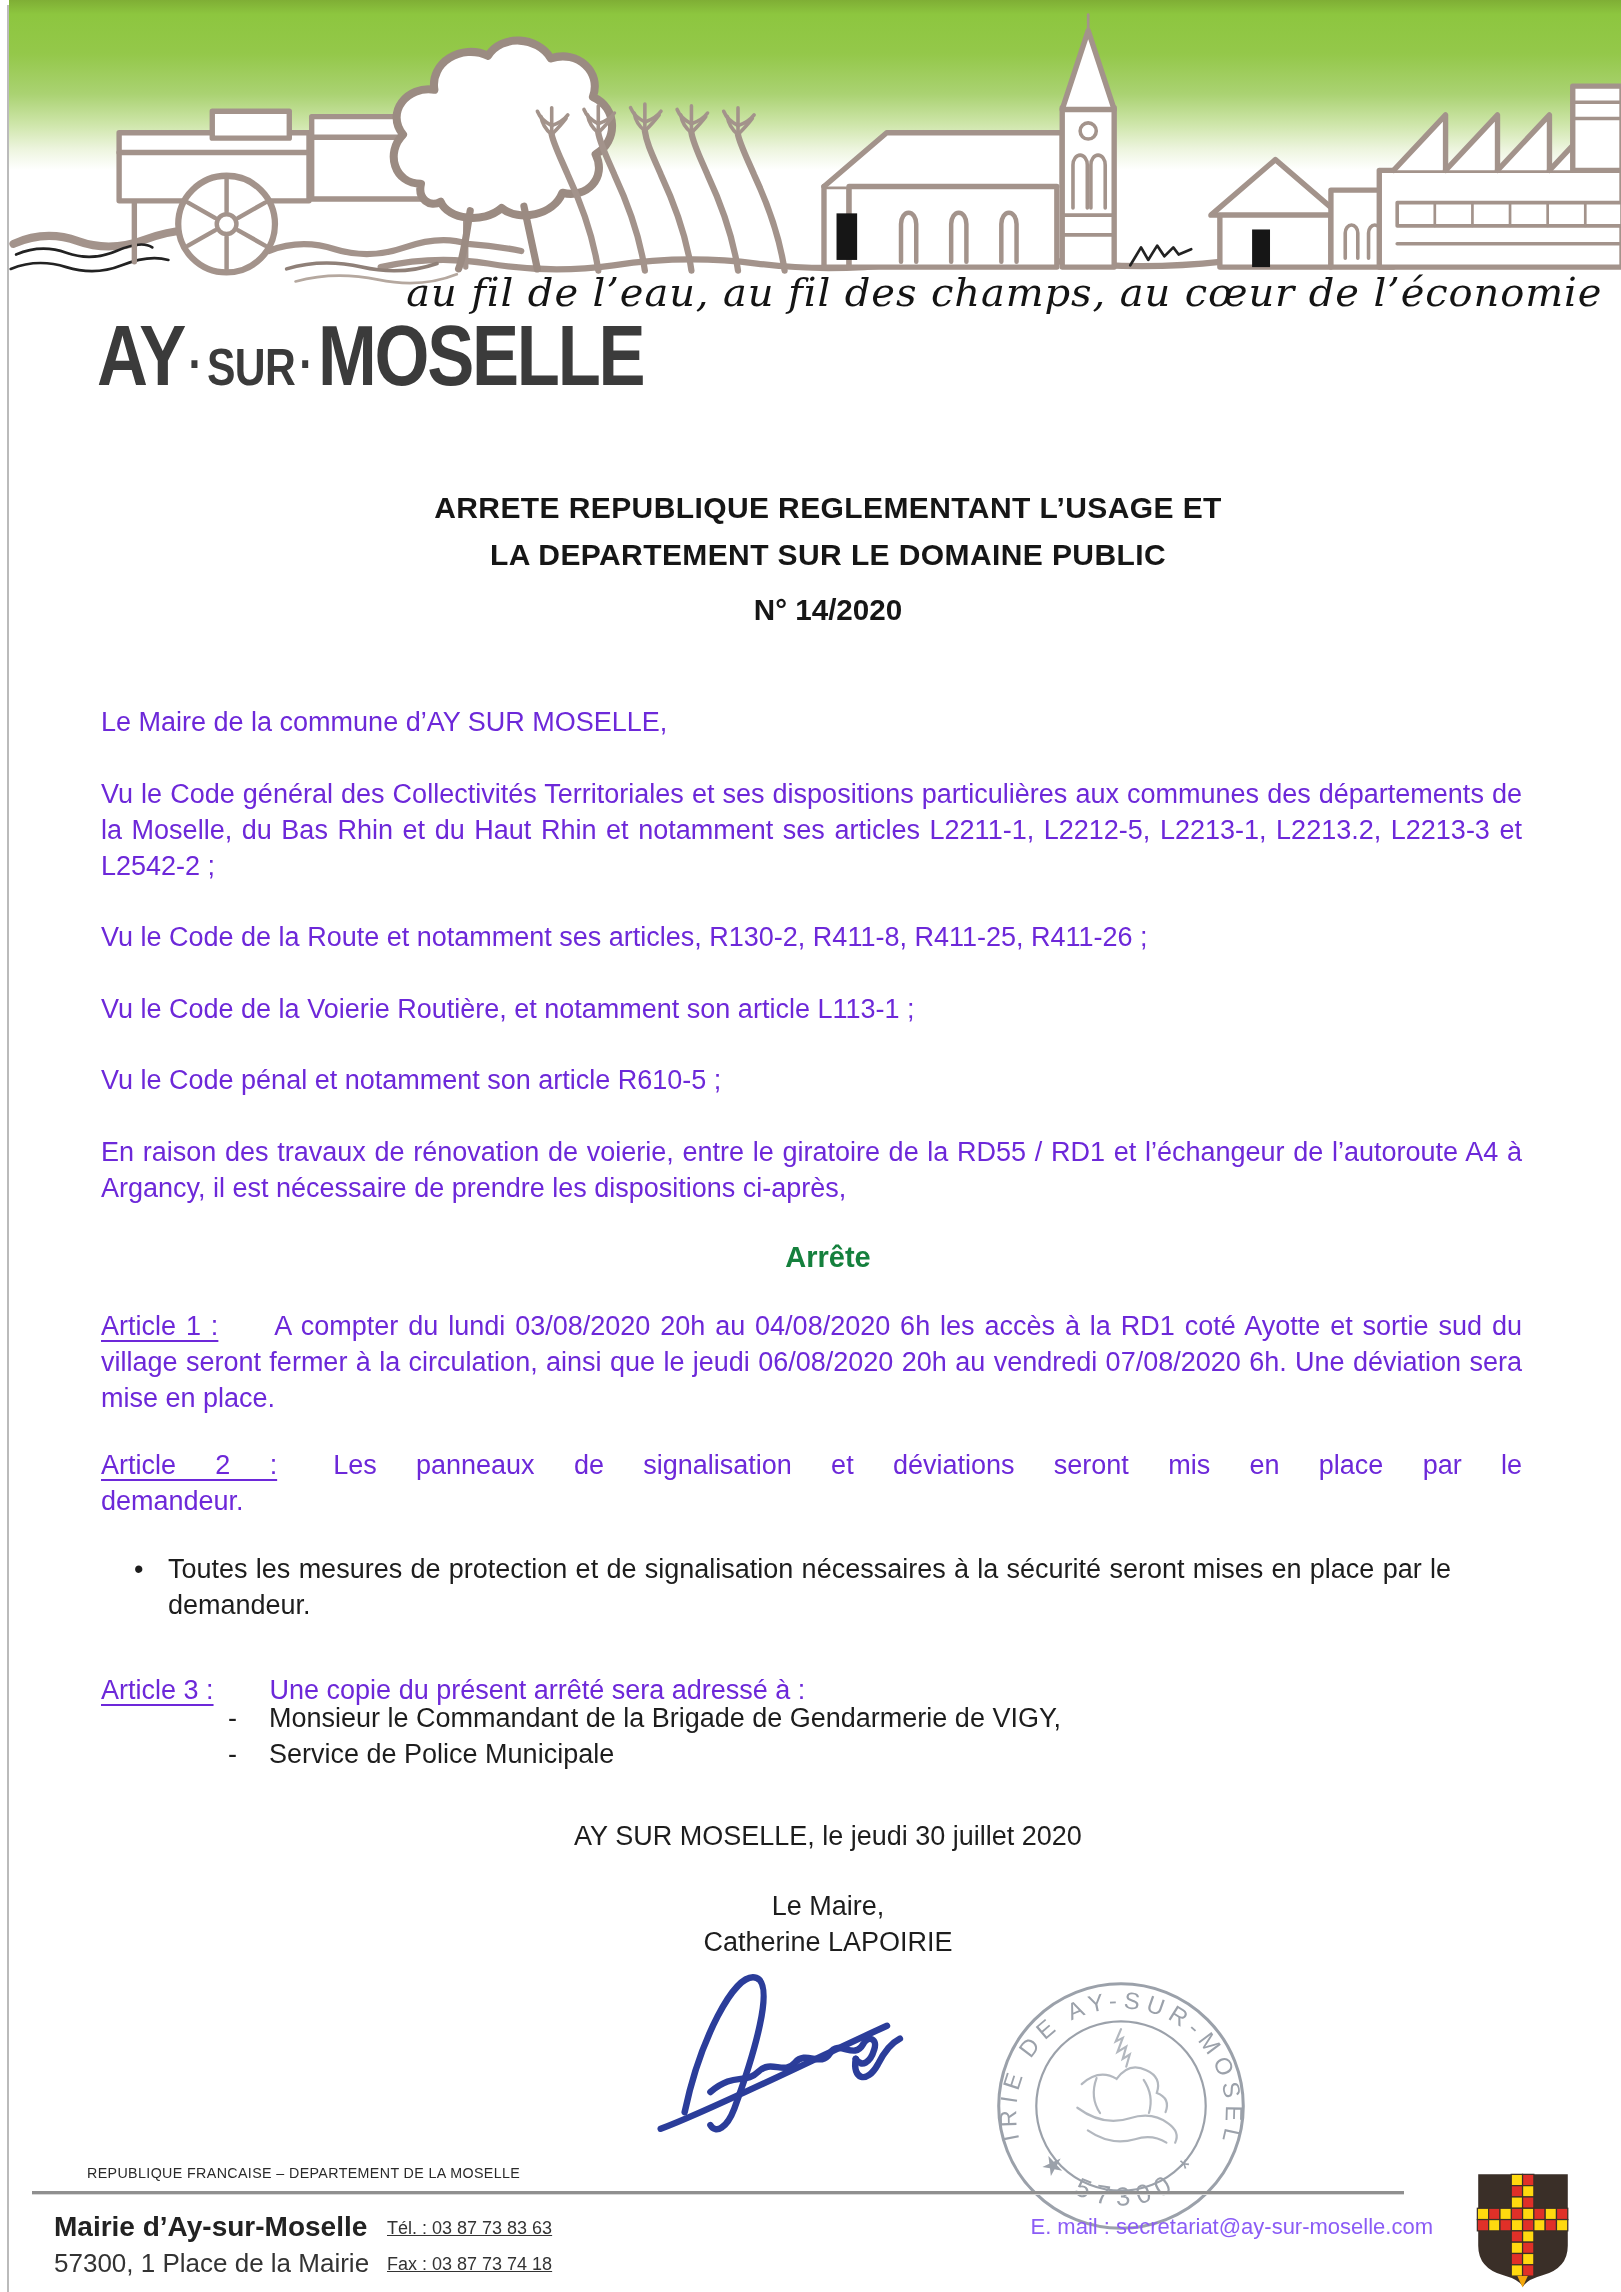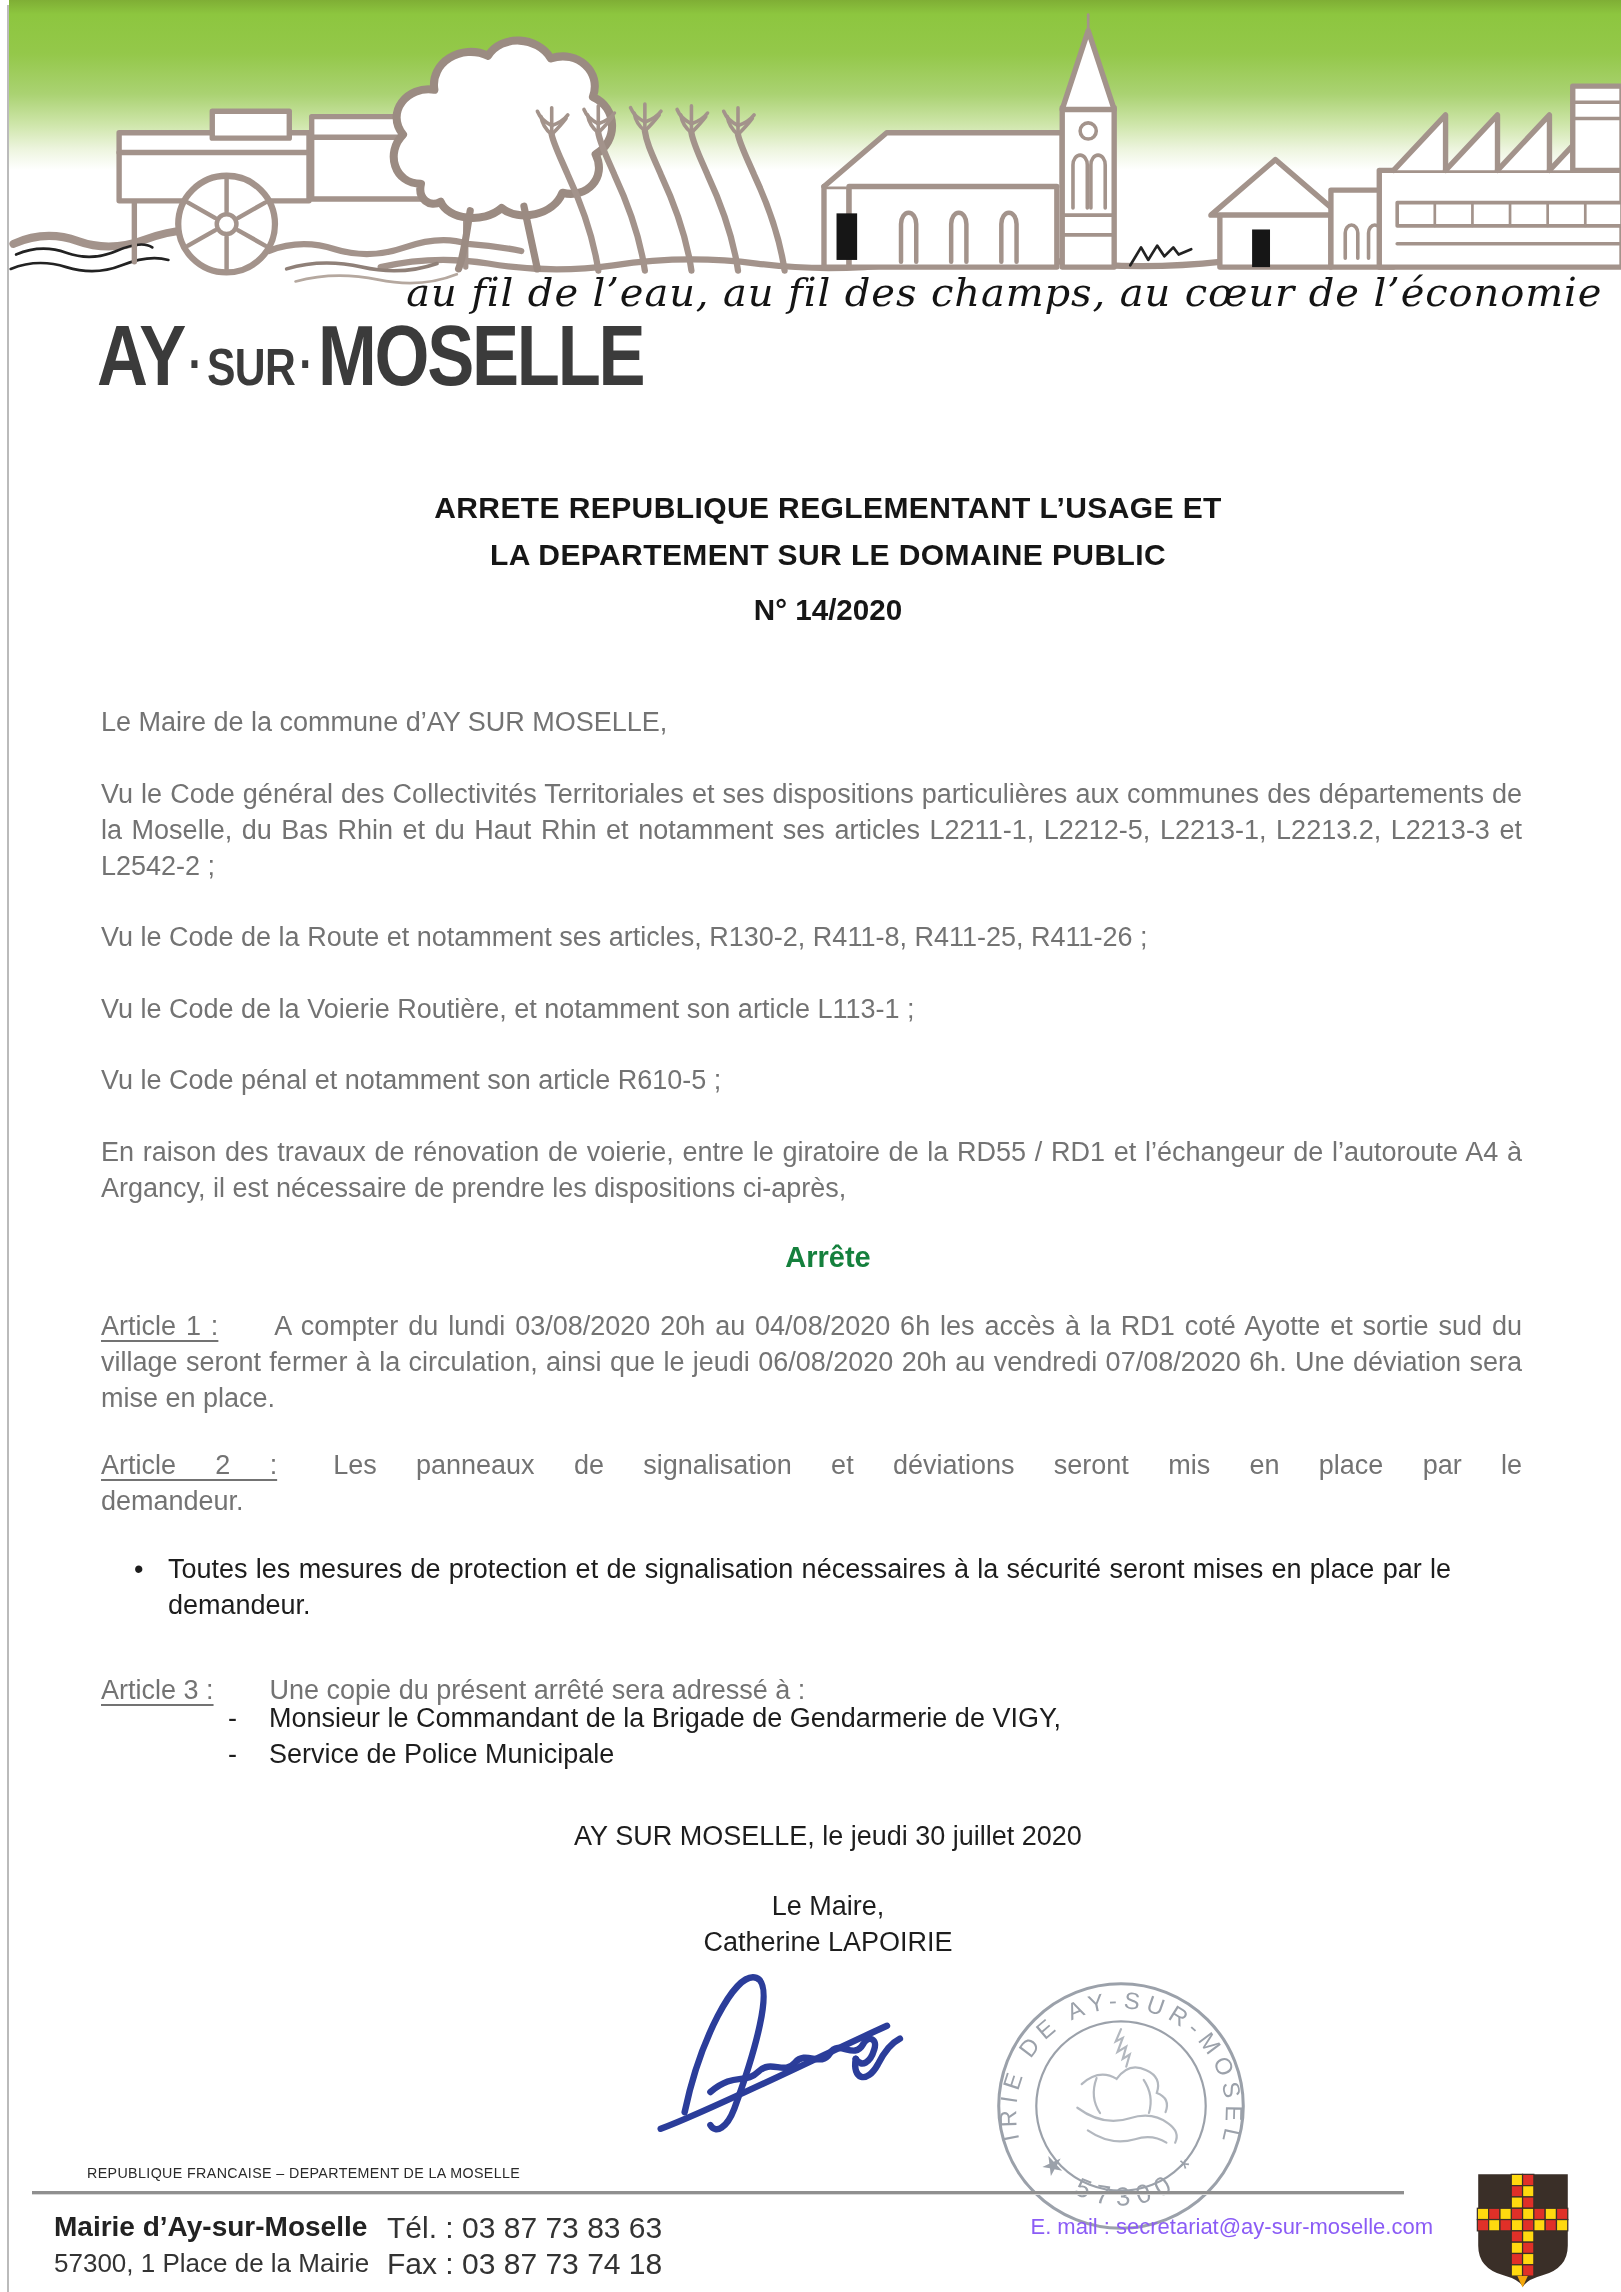--- a/index.html
+++ b/index.html
@@ -18,21 +18,21 @@
   .logo .big{font-size:86px;letter-spacing:-2.7px;line-height:1;}
   .logo .small{font-size:52px;letter-spacing:-0.9px;line-height:1;}
   .logo .dot{font-size:52px;position:relative;top:-3.6px;margin:0 5.4px;line-height:1;}
   
   .title-block{position:absolute;left:107px;top:484px;width:1442px;text-align:center;
                font-weight:bold;font-size:30px;line-height:47px;letter-spacing:0.4px;color:#161616;}
   .doc-number{position:absolute;left:107px;top:593px;width:1442px;text-align:center;
               font-weight:bold;font-size:29.6px;color:#161616;}
   
   .para{position:absolute;left:101px;width:1421px;text-align:justify;
-        font-size:27px;line-height:36px;color:#737373;}
+        font-size:27px;line-height:36px;color:#6d28d9;}
   .alabel{text-decoration:underline;text-underline-offset:5.4px;text-decoration-thickness:1.8px;}
   .tab{display:inline-block;width:56px;}
   .just-last{text-align-last:justify;}
   .decree-head{position:absolute;left:107px;top:1241px;width:1442px;text-align:center;
                font-weight:bold;font-size:29px;color:#15803d;}
   .bullet-row{position:absolute;left:134px;top:1551px;width:1317px;display:flex;}
   .bmark{width:34px;font-size:27px;line-height:36px;}
   .btext{flex:1;text-align:justify;font-size:27px;line-height:36px;}
   .dash-row{position:absolute;left:228px;display:flex;font-size:27px;line-height:36px;}
   .dmark{width:41px;}
@@ -41,21 +41,21 @@
   .sig-svg{position:absolute;left:645px;top:1954px;width:278px;height:184px;}
   .stamp-svg{position:absolute;left:990px;top:1975px;width:262px;height:262px;}
   
   .foot-small{position:absolute;left:87px;top:2164px;font-size:15px;letter-spacing:0.4px;color:#2a2a2a;
               transform:scaleX(0.95);transform-origin:left top;white-space:nowrap;}
   .foot-rule{position:absolute;left:32px;top:2191px;width:1372px;height:2.7px;background:#8f8f8f;}
   .foot-rule2{position:absolute;left:32px;top:2194px;width:1372px;height:0.9px;background:#d7d7d7;}
   .foot-left{position:absolute;left:54px;top:2209px;line-height:36px;}
   .foot-left .b{font-weight:bold;font-size:28px;color:#222;}
   .foot-left .r{font-size:26px;color:#333;}
-  .foot-mid{position:absolute;left:387px;top:2210px;line-height:36px;font-size:30px;color:#333;}
+  .foot-mid{position:absolute;left:387px;top:2210px;line-height:36px;font-size:18px;color:#333;text-decoration:underline;}
   .foot-right{position:absolute;right:189px;top:2209px;text-align:right;line-height:36px;}
   .foot-right .b{font-weight:bold;font-size:27px;color:#222;}
   .foot-right .r{font-size:22px;color:#8b5cf6;}
   .shield-svg{position:absolute;left:1473px;top:2169px;width:100px;height:122px;}
 </style>
 </head>
 <body>
 
 <div class="page">
   <div class="scan-edge"></div>

